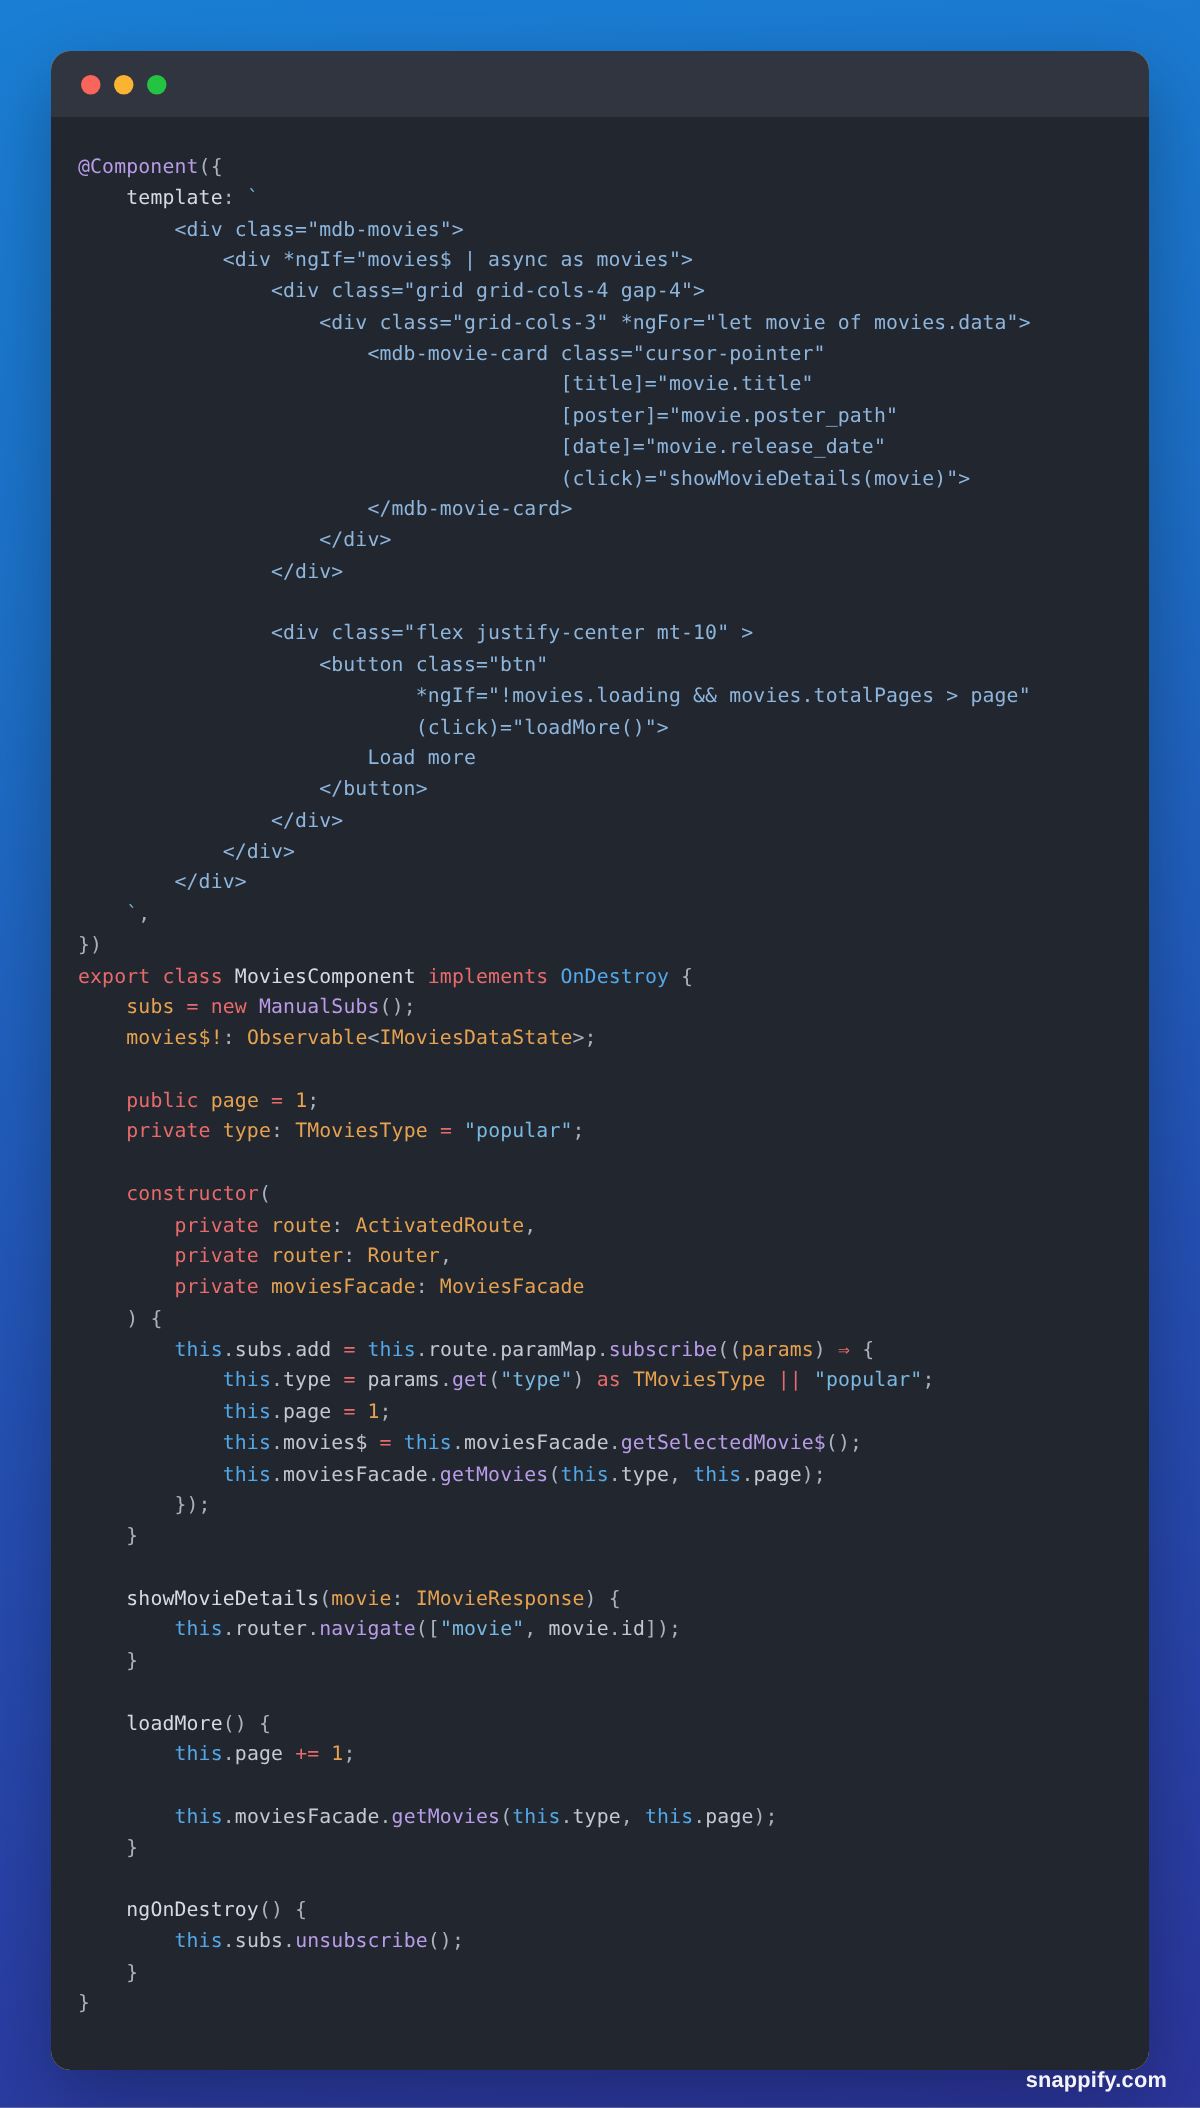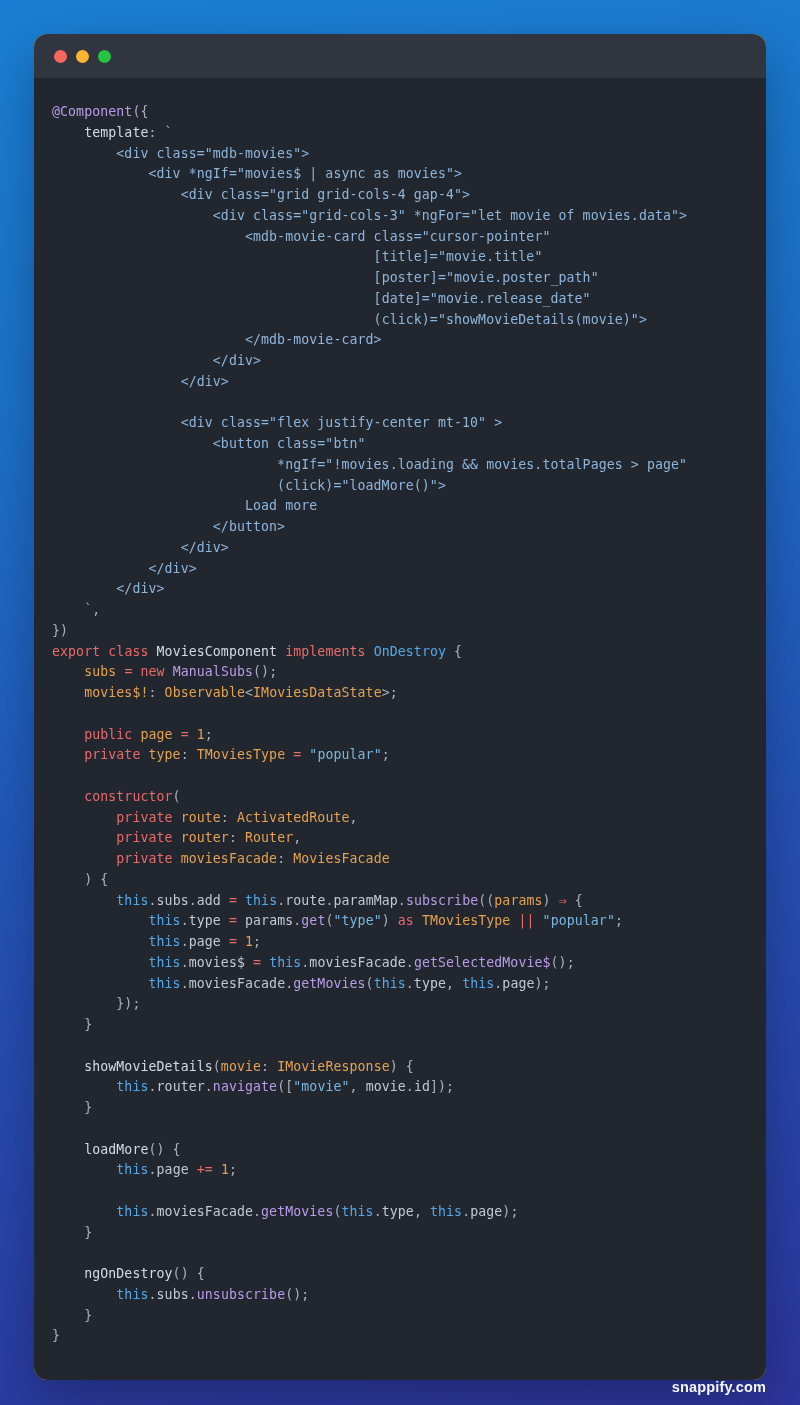--- a/index.html
+++ b/index.html
@@ -68,21 +68,21 @@
   .t-fn     { color: #b99ce8; }   
   .t-def    { color: #d5dae4; }   
   .t-str    { color: #79b8e0; }   
   .t-num    { color: #e5a250; }   
   .t-punc   { color: #abb2bf; }   
   .t-plain  { color: #c2c8d4; }
 
   
   #watermark {
     position: absolute;
-    right: 34px;
+    right: 22px;
     bottom: 10px;
     color: #ffffff;
     font-family: "Liberation Sans", sans-serif;
     font-size: 14.5px;
     font-weight: 600;
     letter-spacing: 0.15px;
     opacity: 0.95;
   }
 </style>
 </head>

